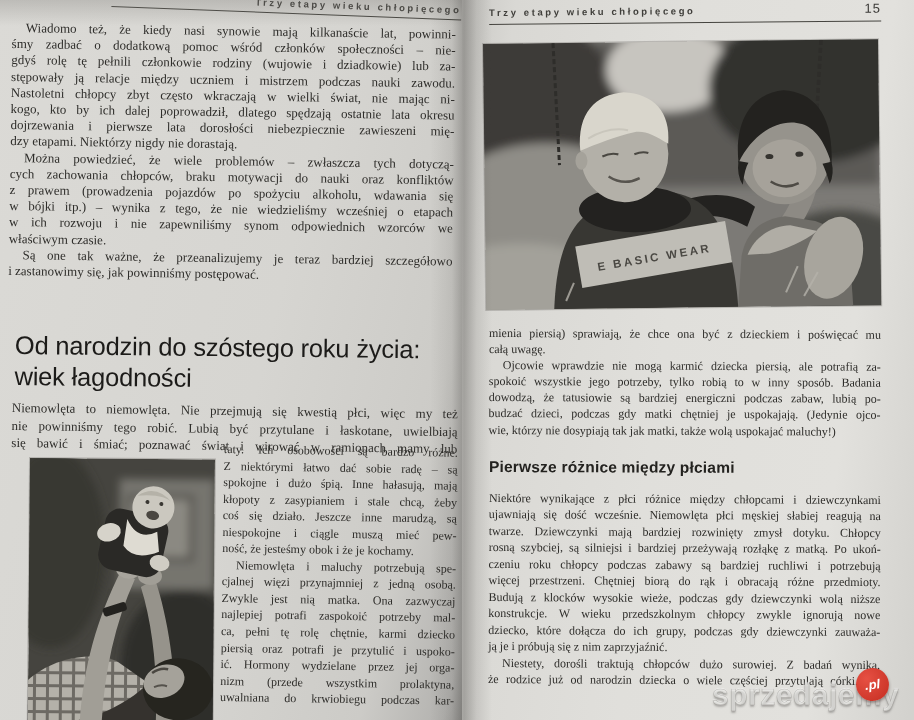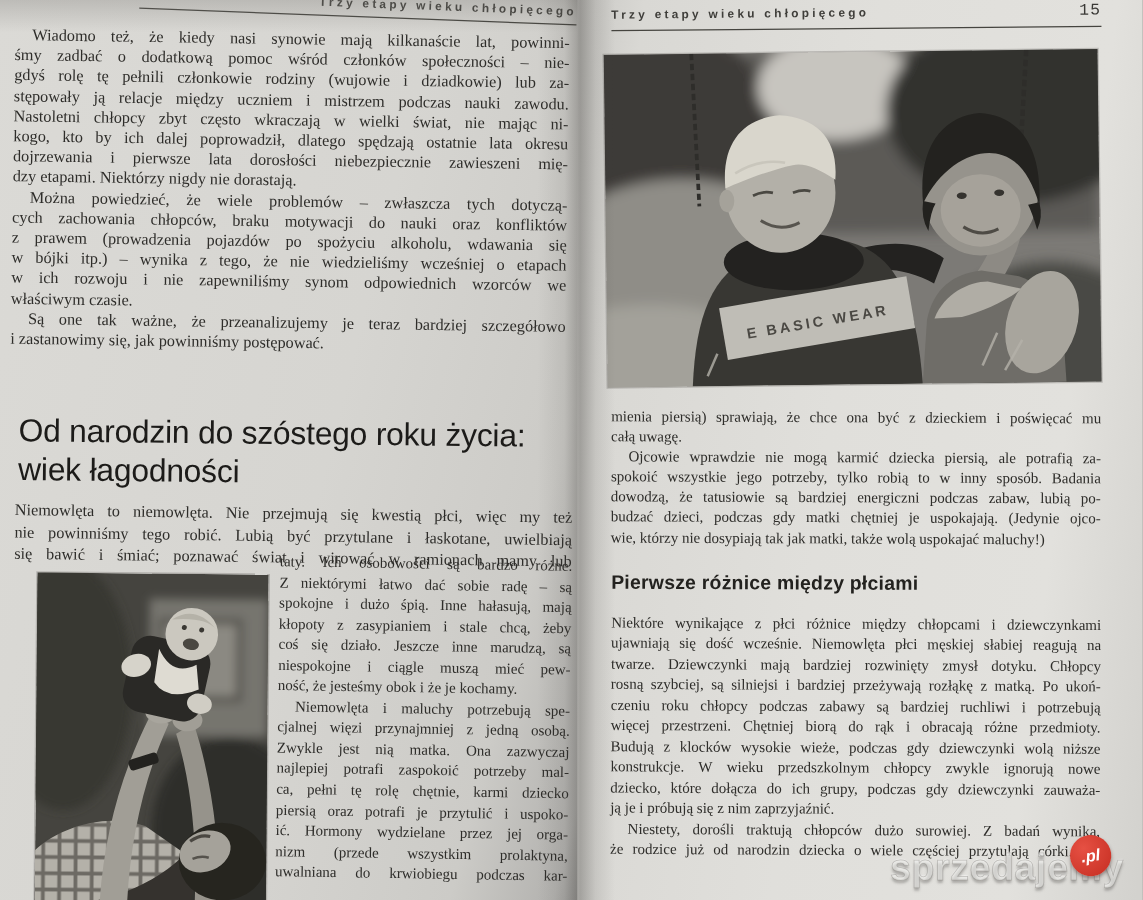--- a/index.html
+++ b/index.html
@@ -15,21 +15,21 @@
     background:linear-gradient(to right,rgba(58,56,53,0) 0%,rgba(58,56,53,0.10) 35%,rgba(58,56,53,0.34) 55%,rgba(58,56,53,0.12) 75%,rgba(58,56,53,0) 100%);}
   
   .runhead{font-family:"Liberation Sans","DejaVu Sans",sans-serif;font-weight:bold;
     font-size:9.5px;letter-spacing:2.6px;color:#3f3e3a;}
   #runhead-left{position:absolute;left:112px;top:-9px;width:350px;text-align:right;
     padding-bottom:4px;border-bottom:1.4px solid #45443f;
     transform:rotate(2.2deg);transform-origin:left top;}
   #runhead-right{position:absolute;left:27px;top:4px;width:392px;display:flex;
     justify-content:space-between;align-items:baseline;padding-bottom:5px;
     border-bottom:1.4px solid #45443f;transform:rotate(-0.5deg);transform-origin:left top;}
-  #page-num{font-family:Liberation Mono, monospace;font-weight:normal;
+  #page-num{font-family:Liberation Sans, sans-serif;font-weight:normal;
     font-size:13px;letter-spacing:1px;color:#3a3936;}
   
   .textblock{position:absolute;color:#2e2d2a;}
   .para{margin:0;}
   .para.indent .line:first-child{text-indent:14px;}
   .line{white-space:nowrap;}
   .line.just{text-align:justify;text-align-last:justify;}
   #left-top-text{left:12px;top:20px;width:444px;font-size:13px;line-height:16.2px;
     transform:rotate(0.85deg);transform-origin:left top;}
   #chapter-heading{position:absolute;left:15px;top:330px;width:445px;

